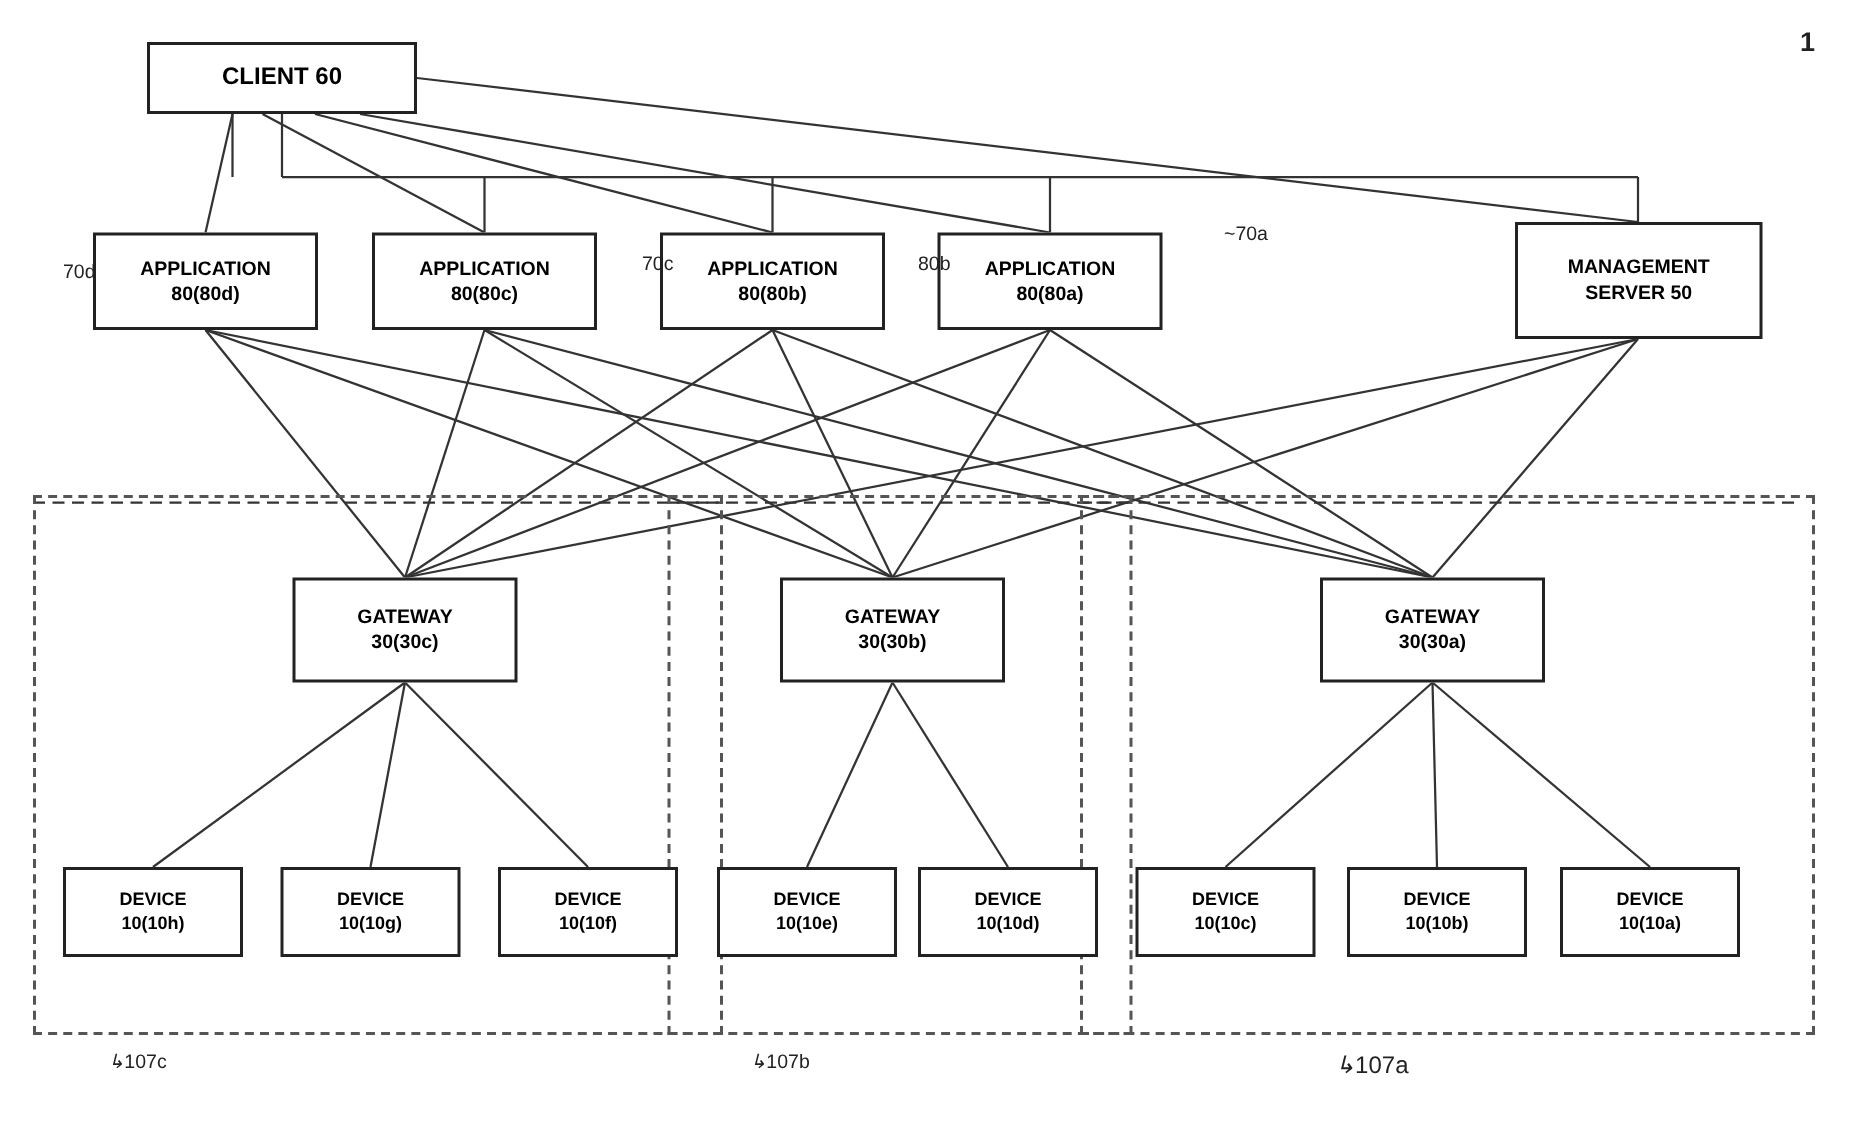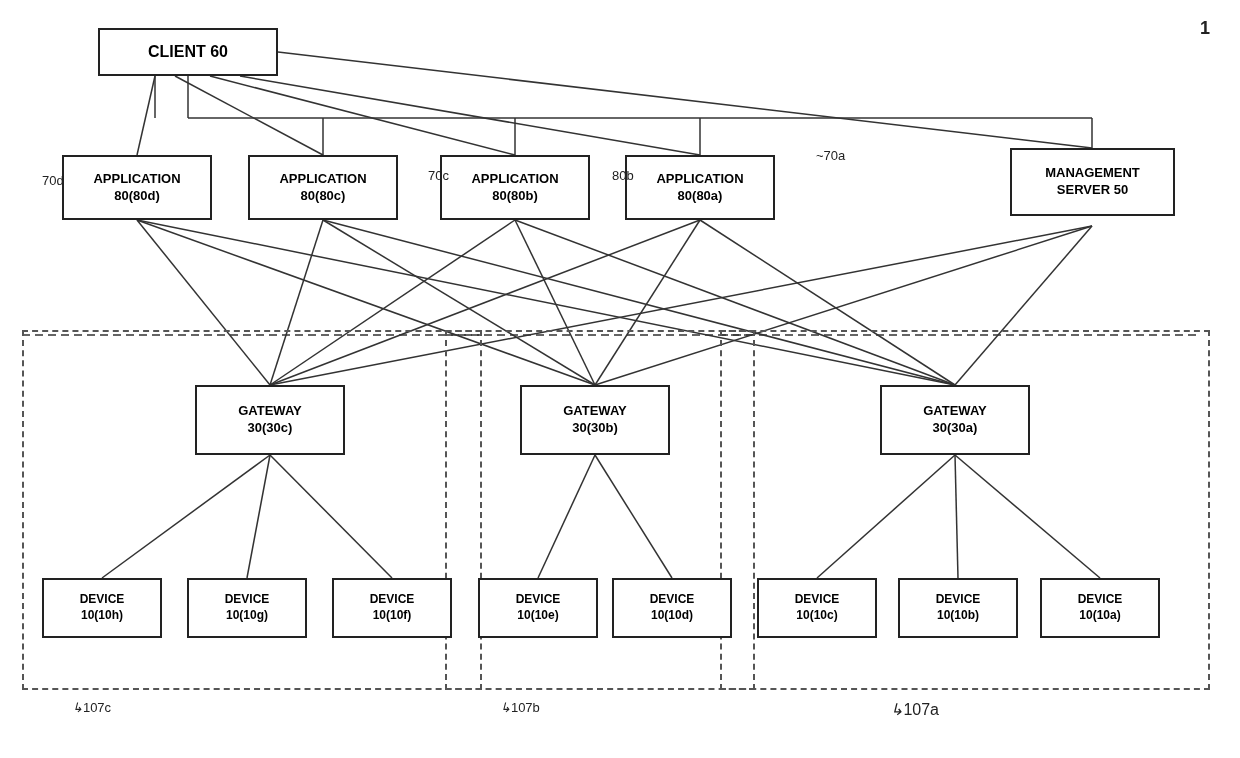--- a/index.html
+++ b/index.html
@@ -136,21 +136,21 @@
     <span>APPLICATION<br>80(80b)</span>
   </div>
   <div class="label" style="left:428px; top:168px;">70c</div>
 
   <div class="box" style="left:625px; top:155px; width:150px; height:65px; font-size:13px;">
     <span>APPLICATION<br>80(80a)</span>
   </div>
   <div class="label" style="left:612px; top:168px;">80b</div>
   <div class="label" style="left:816px; top:148px;">~70a</div>
 
-  <div class="box" style="left:1010px; top:148px; width:165px; height:68px; font-size:13px;">
+  <div class="box" style="left:1010px; top:148px; width:165px; height:78px; font-size:13px;">
     <span>MANAGEMENT<br>SERVER 50</span>
   </div>
 
   <div class="dashed-rect" style="left:22px; top:330px; width:460px; height:360px;"></div>
   <div class="dashed-rect" style="left:445px; top:330px; width:310px; height:360px;"></div>
   <div class="dashed-rect" style="left:720px; top:330px; width:490px; height:360px;"></div>
 
   <div class="box" style="left:195px; top:385px; width:150px; height:70px; font-size:13px;">
     <span>GATEWAY<br>30(30c)</span>
   </div>

